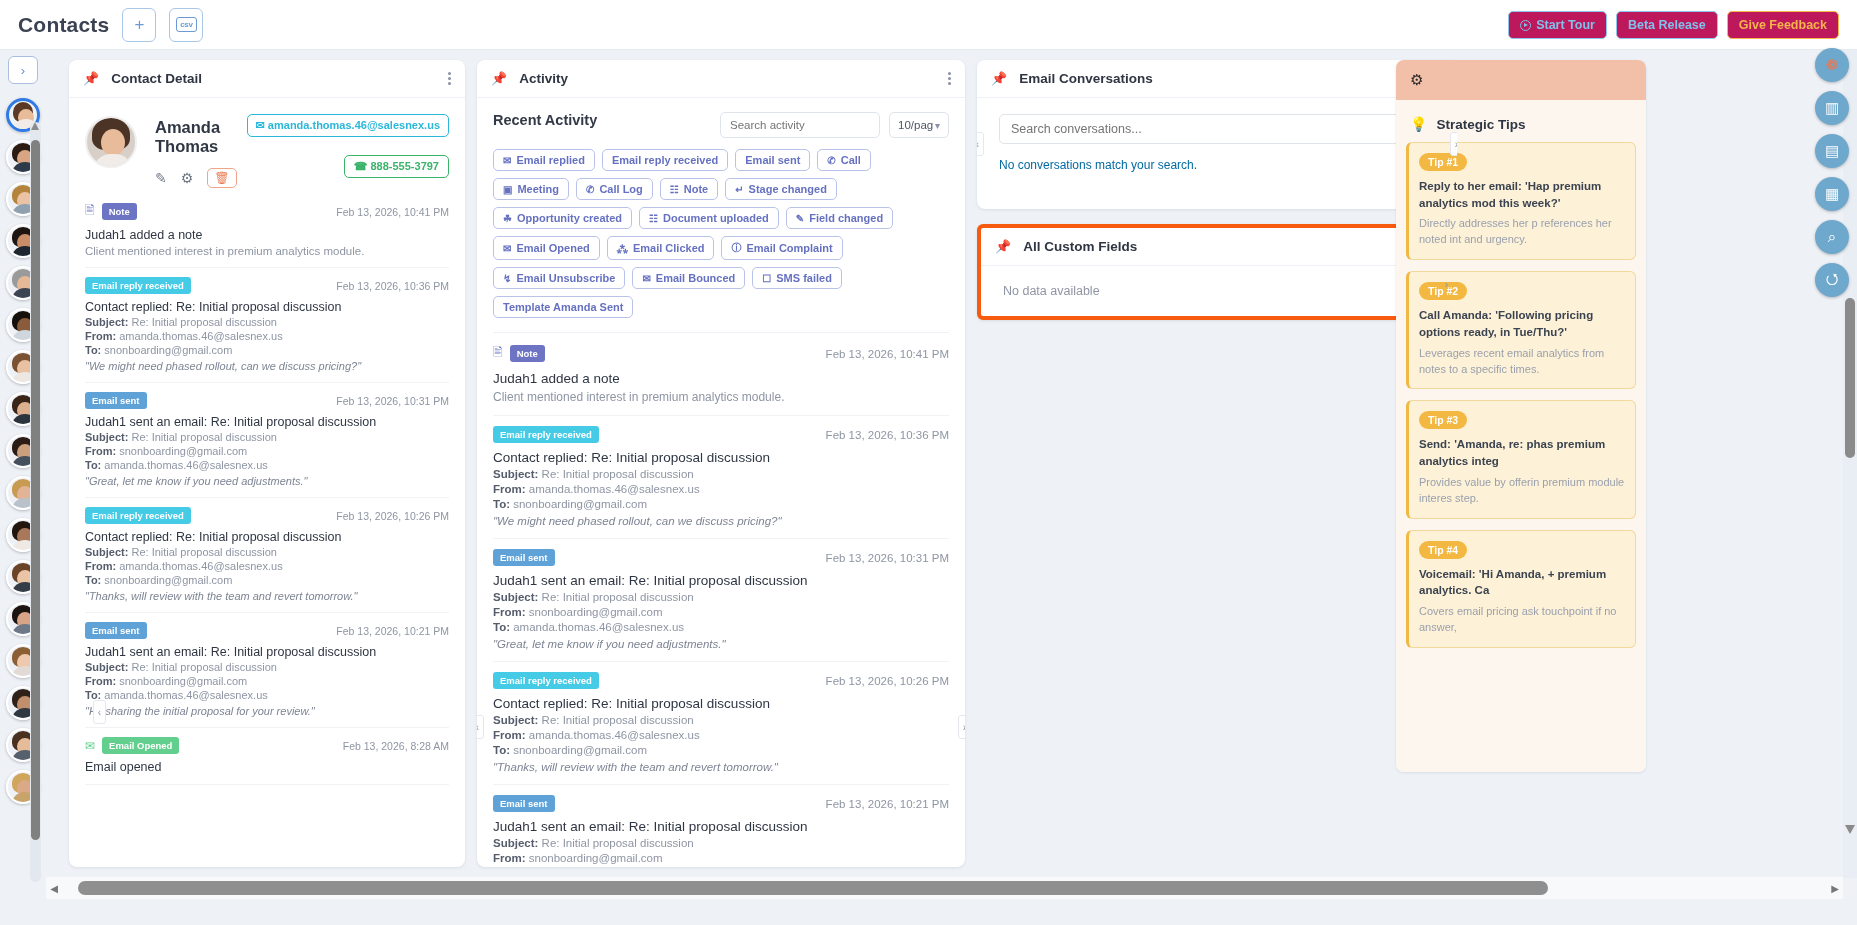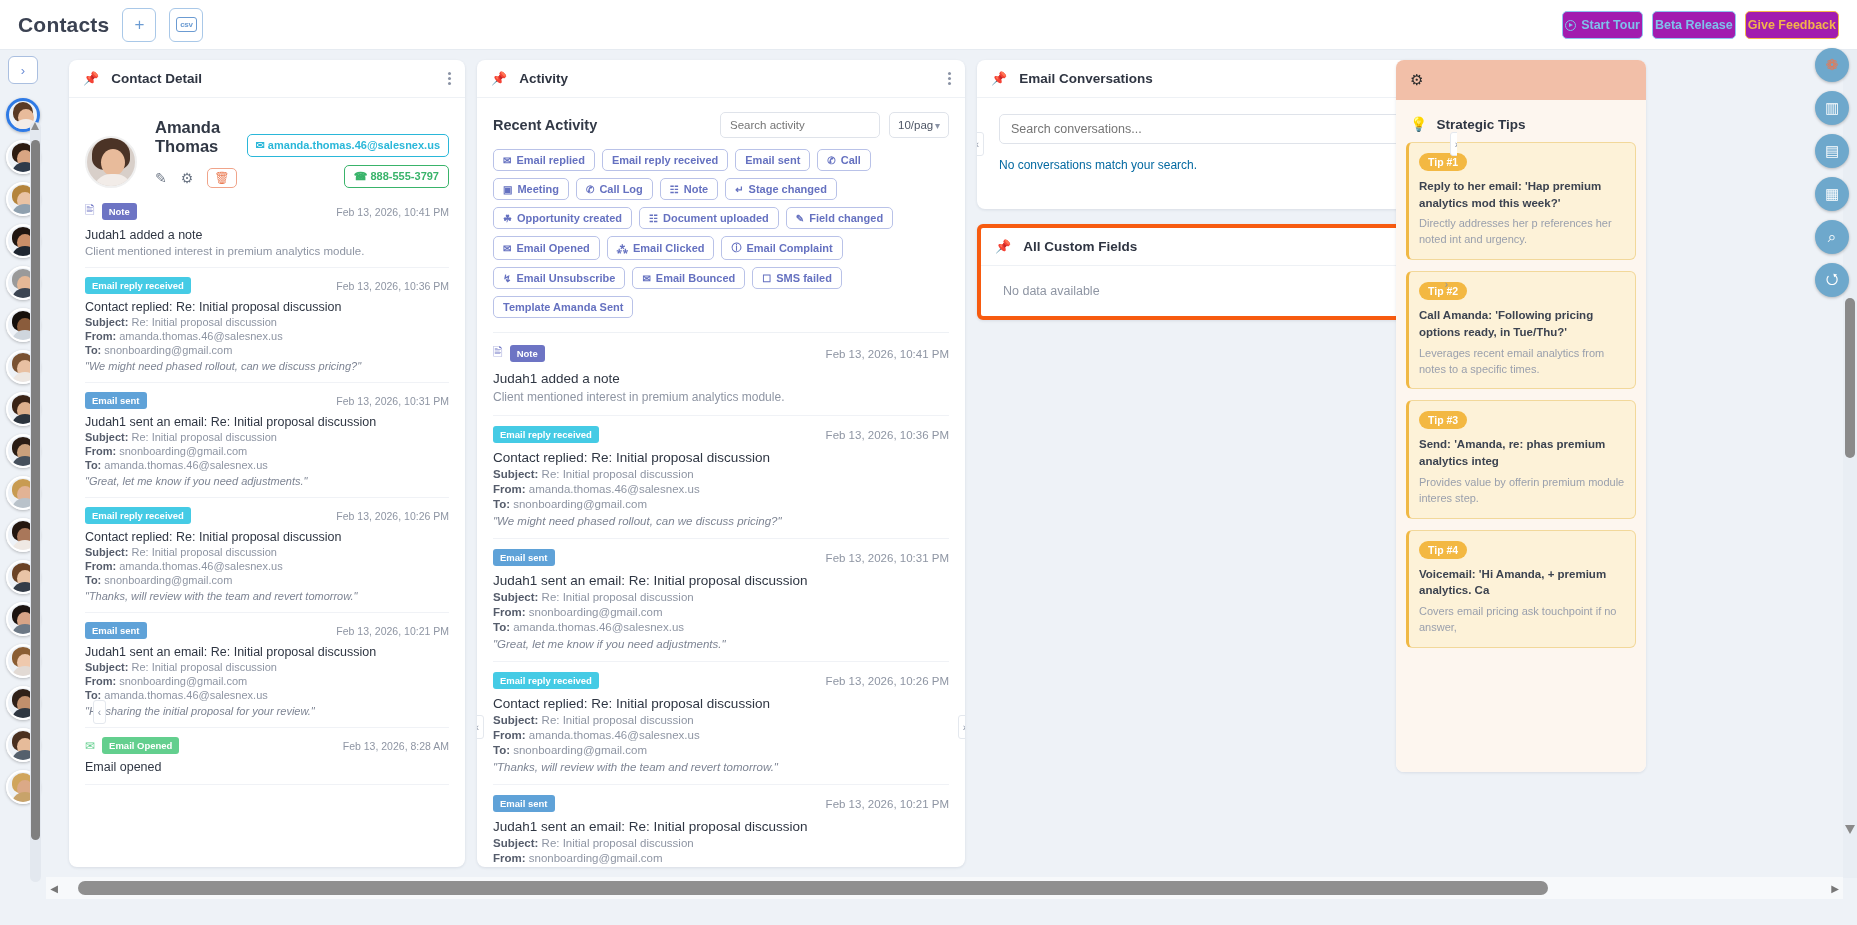--- a/index.html
+++ b/index.html
@@ -20,22 +20,22 @@
   .page-title { font-size: 21px; font-weight: 700; color: #3b4252; letter-spacing: .2px; }
   .icon-btn {
     width: 34px; height: 34px; margin-left: 13px; border: 1px solid #a9c8e8;
     border-radius: 6px; background: #fff; display: flex; align-items: center;
     justify-content: center; color: #6b9bd2; font-size: 17px; cursor: pointer;
   }
   .icon-btn .csv { font-size: 8px; font-weight: 700; letter-spacing: -.3px;
       border: 1.4px solid #6b9bd2; border-radius: 3px; padding: 4px 3px 3px; line-height: 6px; }
   .topbar-right { margin-left: auto; display: flex; align-items: center; gap: 9px; }
   .pill {
-    border-radius: 5px; padding: 6px 2px; font-size: 12.5px; font-weight: 700;
-    background: #a21caf; cursor: pointer; white-space: nowrap;
+    border-radius: 5px; padding: 6px 11px; font-size: 12.5px; font-weight: 700;
+    background: #be185d; cursor: pointer; white-space: nowrap;
   }
   .pill.blue { border: 1px solid #8ec6ef; color: #7fc0ec; }
   .pill.orange { border: 1px solid #f4b74a; color: #f3b44a; }
   .pill .dot-ic { display:inline-block; width:11px; height:11px; border:1.4px solid #7fc0ec;
      border-radius:50%; position:relative; top:2px; margin-right:5px; }
   .pill .dot-ic::after { content:""; position:absolute; left:3px; top:2.4px;
      border-left:4px solid #7fc0ec; border-top:2.6px solid transparent; border-bottom:2.6px solid transparent; }
 
   
   .leftrail {
@@ -77,33 +77,33 @@
     border-bottom: 1px solid #eef1f5;
   }
   .pin { color: #6b7386; font-size: 13px; margin-right: 12px; }
   .panel-title { font-size: 13.5px; font-weight: 700; color: #2f3542; }
   .kebab { margin-left: auto; color: #8a93a5; font-size: 15px; letter-spacing: 1px; cursor: pointer; line-height: 8px;}
   .kebab i { display:block; width:3px;height:3px;background:#8a93a5;border-radius:50%;margin:2px 0;}
 
   
   #contact-detail { left: 23px; top: 10px; width: 396px; height: 807px; }
   .cd-body { padding: 16px 16px 0; position: relative; height: 769px; overflow: hidden; }
-  .cd-top { display: flex; align-items: flex-end; }
+  .cd-top { display: flex; align-items: flex-start; }
   .cd-photo {
     width: 52px; height: 52px; border-radius: 50%; border: 2px solid #f0f0f0;
     background: #d8cfc9; position: relative; overflow: hidden; flex: none; margin-top: 2px;
   }
   .cd-photo .hair { position:absolute; left:5px; top:0; right:5px; height:32px; background:#4b3326; border-radius:50% 50% 35% 35%; }
   .cd-photo .head { position:absolute; left:14px; top:11px; width:24px; height:27px; background:#e8bb9b; border-radius:50%; }
   .cd-photo .body { position:absolute; left:6px; bottom:-10px; width:40px; height:22px; background:#f2ece8; border-radius:18px 18px 0 0; }
   .cd-name { font-size: 16.5px; font-weight: 700; color: #303744; margin-left: 18px; margin-top: 4px;}
   .cd-actions { display: flex; align-items: center; gap: 14px; margin-left: 18px; margin-top: 12px; }
   .act-ic { color: #6c7685; font-size: 14px; cursor: pointer; }
   .act-del { border: 1px solid #f0a48a; border-radius: 5px; padding: 2px 6px; color: #ea7a51; font-size: 12px; cursor: pointer; }
-  .cd-contacts { margin-left: auto; display: flex; flex-direction: column; align-items: flex-end; gap: 8px; }
+  .cd-contacts { margin-left: auto; display: flex; flex-direction: column; align-items: flex-end; gap: 18px; }
   .chip-email {
     border: 1px solid #2ab7d9; color: #2ab7d9; border-radius: 5px;
     padding: 4px 8px; font-size: 11px; font-weight: 700; white-space: nowrap; cursor: pointer;
   }
   .chip-phone {
     border: 1px solid #39b36a; color: #39b36a; border-radius: 5px;
     padding: 4px 9px; font-size: 11px; font-weight: 700; white-space: nowrap; cursor: pointer;
   }
   .section-head {
     margin-top: 22px; padding: 7px 0; border-top: 1px solid #eef1f5; border-bottom: 1px solid #eef1f5;
@@ -131,21 +131,21 @@
 
   .side-arrow {
     position: absolute; width: 13px; height: 24px; background: #fff; border: 1px solid #e4e8ee;
     border-radius: 3px; display: flex; align-items: center; justify-content: center;
     font-size: 10px; color: #8a93a5; cursor: pointer; z-index: 5;
   }
 
   
   #activity { left: 431px; top: 10px; width: 488px; height: 807px; }
   .act-body { padding: 14px 16px 0; height: 769px; overflow: hidden; position: relative;}
-  .act-row1 { display: flex; align-items: center; }
+  .act-row1 { display: flex; align-items: flex-start; }
   .act-h { font-size: 14.5px; font-weight: 700; color: #333a47; }
   .search-input {
     margin-left: auto; width: 160px; height: 26px; border: 1px solid #dfe3ea; border-radius: 5px;
     padding: 2px 9px; font-size: 11.5px; color: #6e7687; font-family: "Liberation Sans", sans-serif;
     outline: none; background: #fff;
   }
   .per-page {
     margin-left: 9px; width: 60px; height: 26px; border: 1px solid #dfe3ea; border-radius: 5px;
     display: flex; align-items: center; padding: 0 8px; font-size: 11.5px; color: #4d5565; cursor: pointer;
   }

